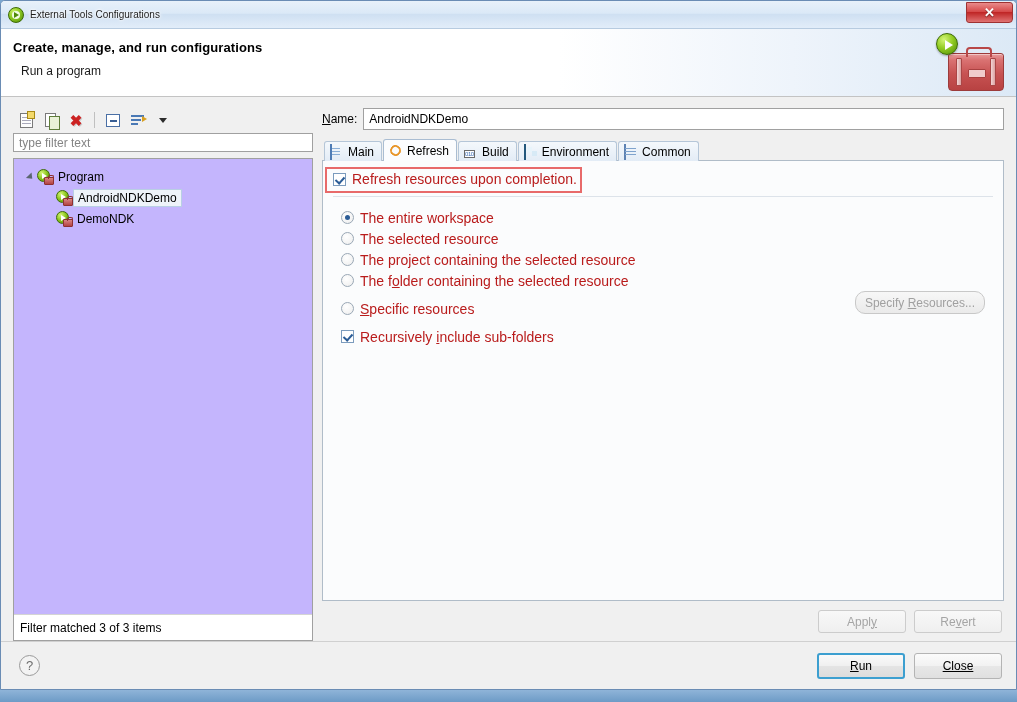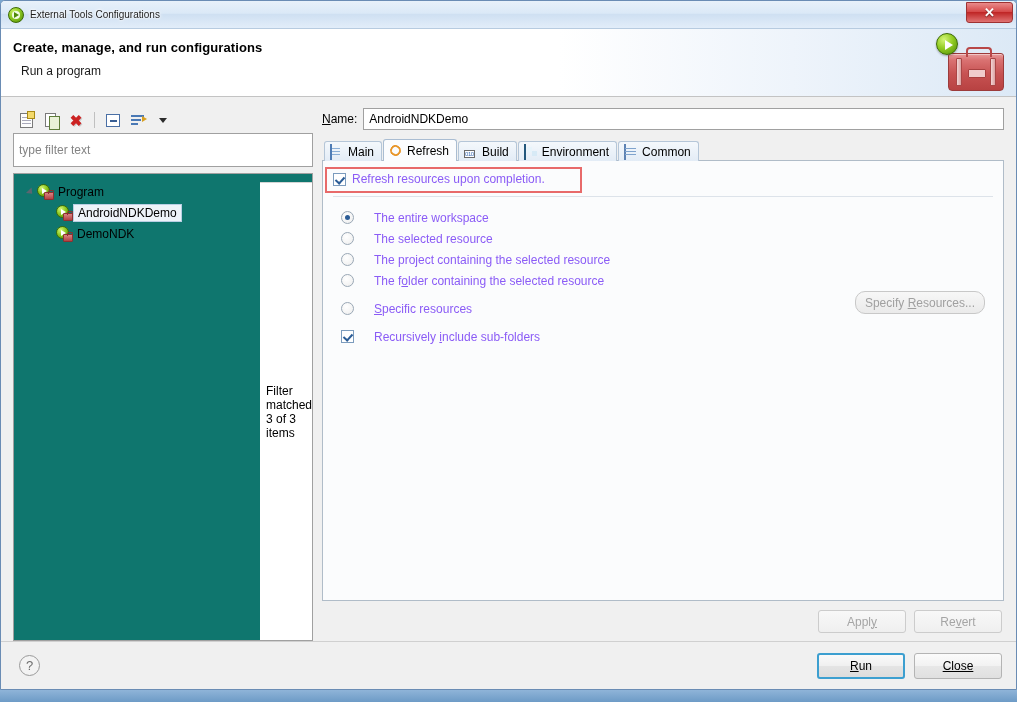--- a/index.html
+++ b/index.html
@@ -285,38 +285,38 @@
     border-bottom: 3px solid transparent;
   }
   .ico-caret {
     width: 0; height: 0;
     border-left: 4px solid transparent;
     border-right: 4px solid transparent;
     border-top: 5px solid #2b2b2b;
   }
 
   .filter-input {
-    height: 34px;
+    height: 19px;
     border: 1px solid #a0a0a0;
     background: #fff;
     display: flex;
     align-items: center;
     padding: 0 5px;
     font-size: 12px;
     color: #848484;
     margin-bottom: 6px;
   }
   .tree-box {
     flex: 1 1 auto;
     border: 1px solid #a0a0a0;
-    background: #0f766e;
+    background: #c4b5fd;
     position: relative;
     min-height: 0;
     display: flex;
-    flex-direction: row;
+    flex-direction: column;
   }
   .tree-area {
     flex: 1 1 auto;
     overflow: hidden;
     padding-top: 7px;
   }
   .tree-row {
     height: 21px;
     display: flex;
     align-items: center;
@@ -567,35 +567,35 @@
   }
   .cbx.checked:after {
     content: "";
     position: absolute;
     left: 3px; top: 1px;
     width: 4px; height: 7px;
     border: solid #2b5c96;
     border-width: 0 2px 2px 0;
     transform: rotate(42deg);
   }
-  .lbl-txt { font-size: 12px; color: #8b5cf6; white-space: nowrap; }
+  .lbl-txt { font-size: 14px; color: #b91c1c; white-space: nowrap; }
 
   .group-box {
     margin-top: 8px;
     border: 1px solid #dde3ea;
     border-left: none;
     border-right: none;
     border-bottom: none;
     padding-top: 10px;
     position: relative;
   }
   .radio-row {
     display: flex;
     align-items: center;
-    gap: 20px;
+    gap: 6px;
     height: 21px;
     padding-left: 8px;
     cursor: pointer;
     width: max-content;
     justify-content: space-between;
   }
   .rdo {
     width: 13px; height: 13px;
     flex: 0 0 13px;
     border-radius: 50%;

